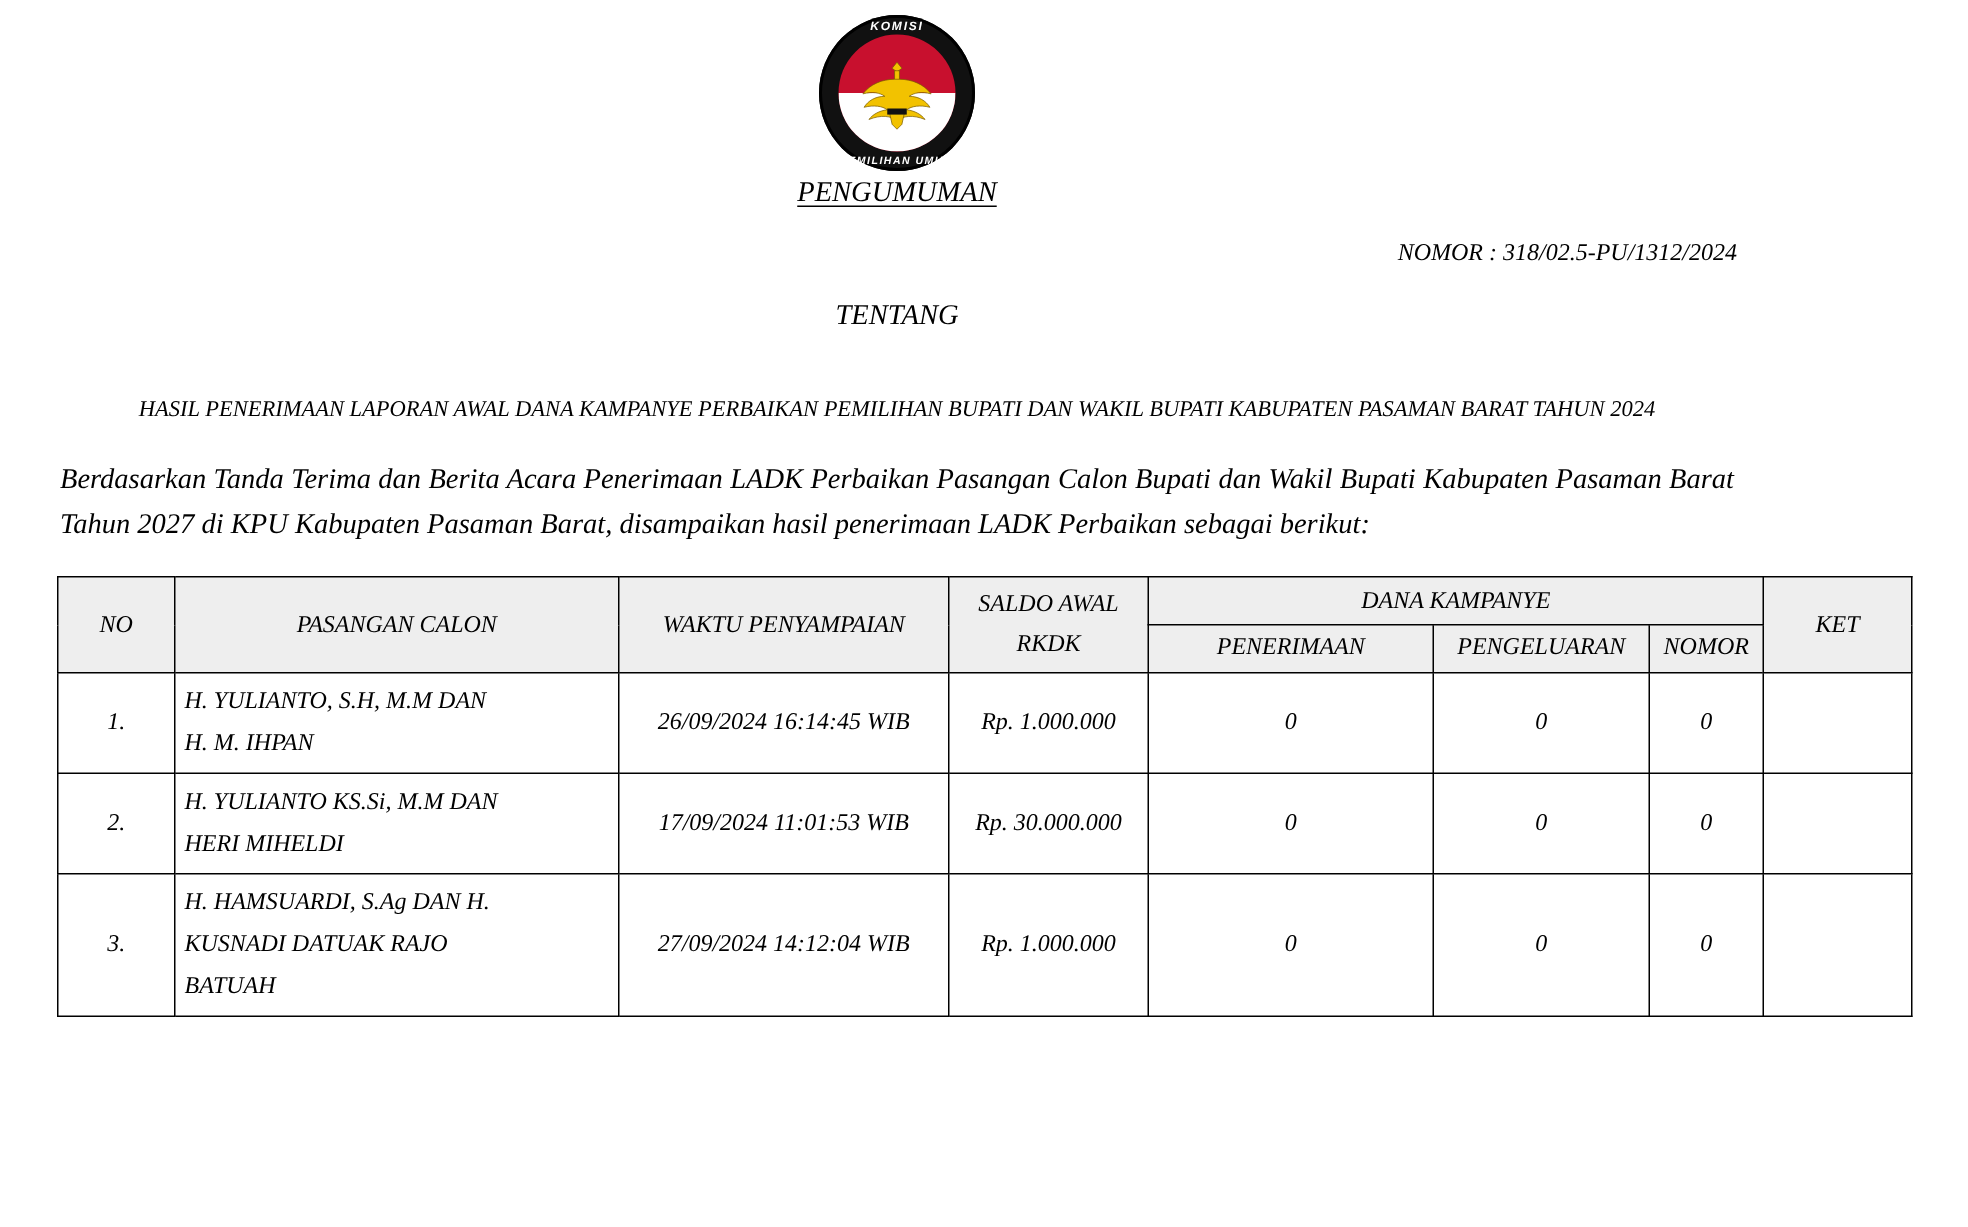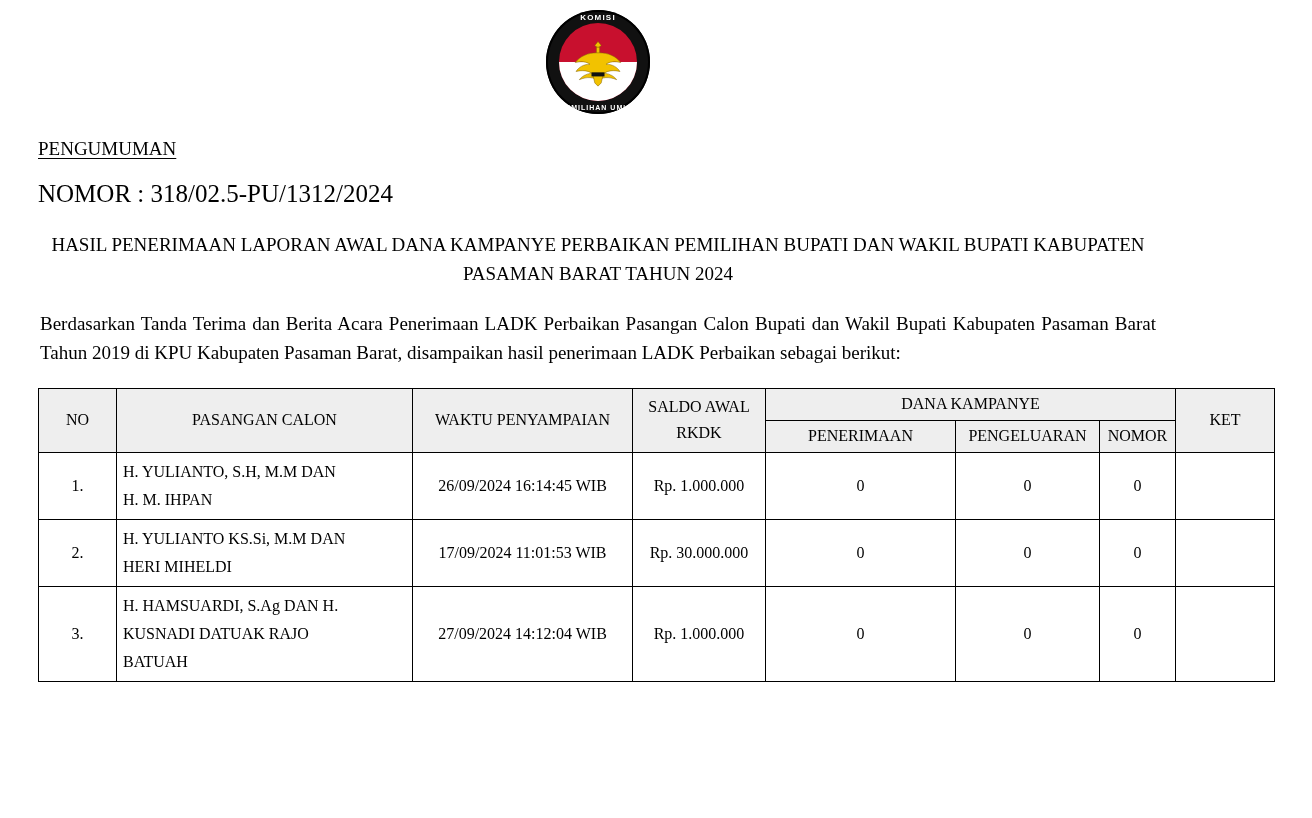--- a/index.html
+++ b/index.html
@@ -13,20 +13,21 @@
     font-family: "Liberation Serif", serif;
     color: #000000;
     overflow: hidden;
   }
   .page {
     width: 1196px;
     height: 818px;
     position: relative;
     box-sizing: border-box;
     padding: 0 38px;
+    font-style: italic;
   }
 
   
   .logo-wrap {
     display: flex;
     justify-content: center;
     align-items: center;
     padding-top: 10px;
   }
   .logo {
@@ -78,39 +79,40 @@
     font-size: 8px;
   }
   .logo .komisi-bottom {
     bottom: 3px;
     font-size: 7px;
     letter-spacing: 1px;
   }
 
   
   .title {
+    text-align: center;
     font-size: 19px;
-    margin-top: 24px;
+    margin-top: 4px;
     text-decoration: underline;
     text-underline-offset: 3px;
   }
   .subtitle {
-    text-align: left;
-    font-size: 25px;
+    text-align: right;
+    font-size: 16px;
     margin-top: 20px;
   }
   .tentang {
     text-align: center;
     font-size: 19px;
     margin-top: 22px;
   }
   .heading-main {
     text-align: center;
-    font-size: 19px;
-    margin-top: 22px;
+    font-size: 15px;
+    margin-top: 40px;
     line-height: 1.55;
     padding: 0 8px;
   }
   .paragraph {
     text-align: justify;
     font-size: 19px;
     margin-top: 20px;
     line-height: 1.55;
     padding: 0 2px;
   }
@@ -173,22 +175,23 @@
           </g>
           <rect x="24" y="46" width="16" height="5" fill="#111111"></rect>
         </svg>
       </div>
       <div class="komisi-bottom">PEMILIHAN UMUM</div>
     </div>
   </div>
 
   <div class="title">PENGUMUMAN</div>
   <div class="subtitle">NOMOR : 318/02.5-PU/1312/2024</div>
+  <div class="tentang">TENTANG</div>
   <div class="heading-main">HASIL PENERIMAAN LAPORAN AWAL DANA KAMPANYE PERBAIKAN PEMILIHAN BUPATI DAN WAKIL BUPATI KABUPATEN PASAMAN BARAT TAHUN 2024</div>
-  <div class="paragraph">Berdasarkan Tanda Terima dan Berita Acara Penerimaan LADK Perbaikan Pasangan Calon Bupati dan Wakil Bupati Kabupaten Pasaman Barat Tahun 2019 di KPU Kabupaten Pasaman Barat, disampaikan hasil penerimaan LADK Perbaikan sebagai berikut:</div>
+  <div class="paragraph">Berdasarkan Tanda Terima dan Berita Acara Penerimaan LADK Perbaikan Pasangan Calon Bupati dan Wakil Bupati Kabupaten Pasaman Barat Tahun 2027 di KPU Kabupaten Pasaman Barat, disampaikan hasil penerimaan LADK Perbaikan sebagai berikut:</div>
 
   <table class="main-table">
     <colgroup>
       <col class="col-no">
       <col class="col-pasangan">
       <col class="col-waktu">
       <col class="col-saldo">
       <col class="col-pen">
       <col class="col-peng">
       <col class="col-sal">

